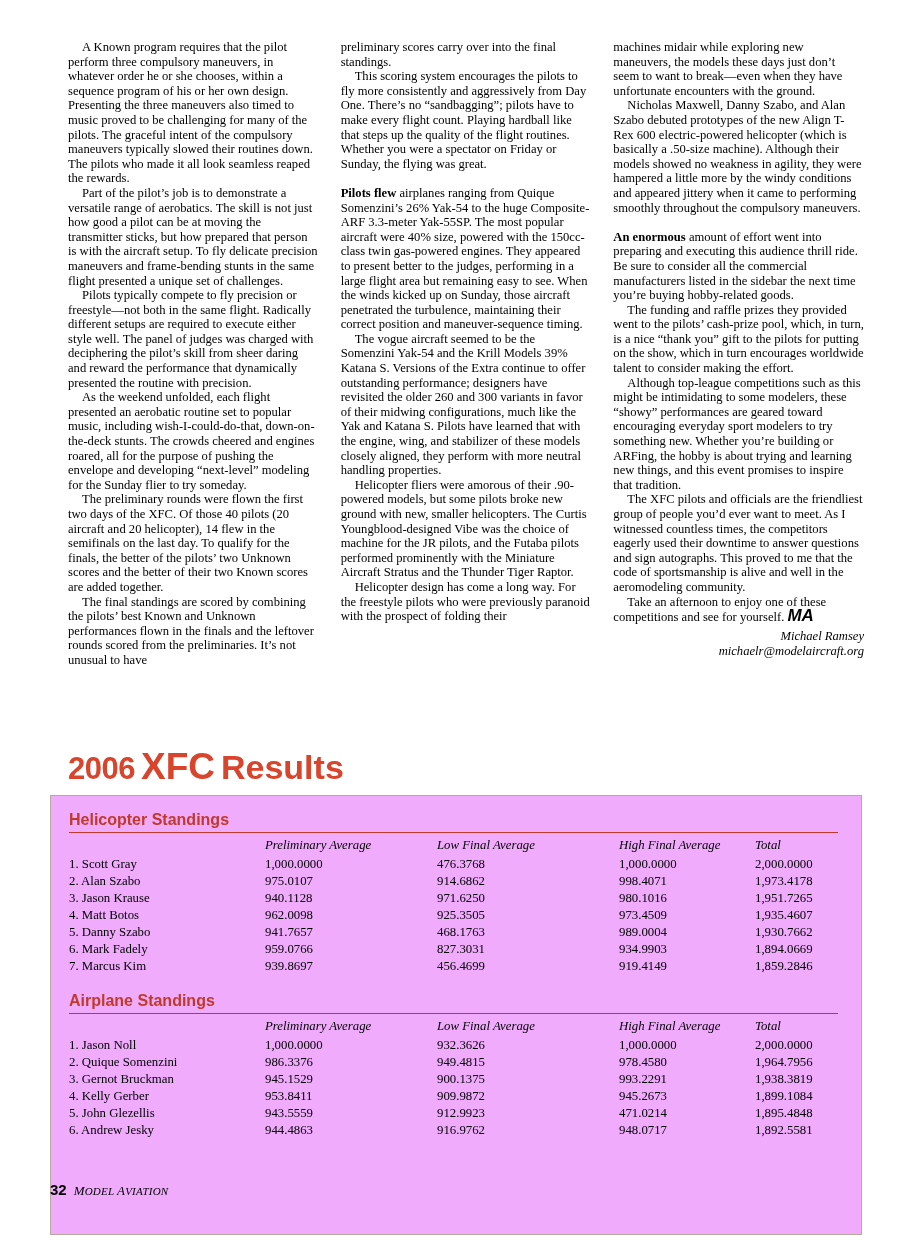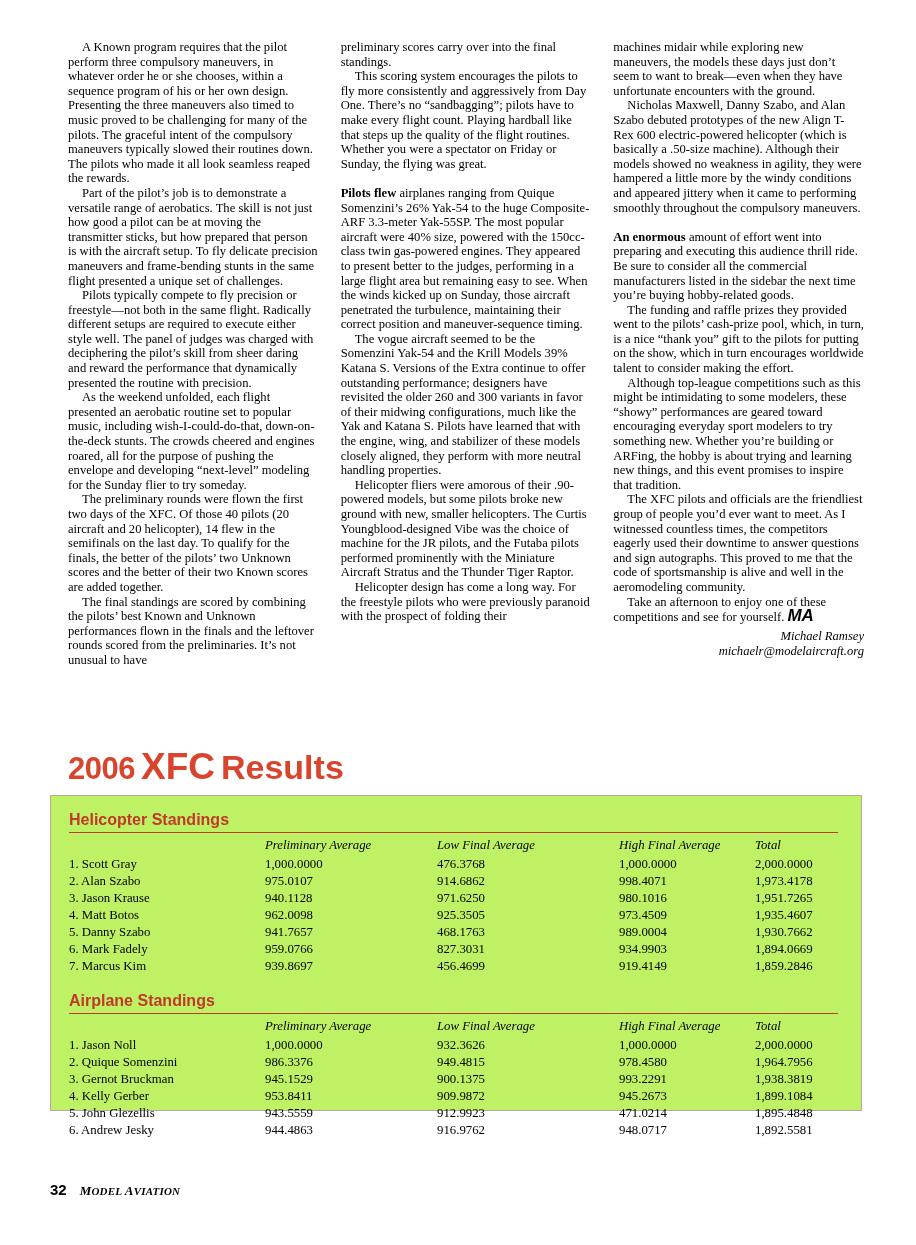--- a/index.html
+++ b/index.html
@@ -81,22 +81,22 @@
   .results-title .word {
     font-size: 34px;
     margin-left: 6px;
   }
   
   .panel {
     position: absolute;
     left: 50px;
     top: 795px;
     width: 812px;
-    height: 316px;
-    background: #bef264;
+    height: 440px;
+    background: #f0abfc;
     border: 1px solid #b9a99c;
     box-sizing: border-box;
   }
   .section {
     position: absolute;
     left: 18px;
     width: 776px;
   }
   .section-a { top: 15px; }
   .section-b { top: 196px; }
@@ -135,31 +135,31 @@
   .c-low   { width: 182px; }
   .c-high  { width: 136px; }
   .c-total { width: 83px; }
   
   .footer {
     position: absolute;
     left: 50px;
     top: 1143px;
     display: flex;
     align-items: baseline;
-    gap: 13px;
+    gap: 7px;
   }
   .footer .pagenum {
     font-family: "Liberation Sans", sans-serif;
     font-weight: bold;
     font-size: 15px;
   }
   .footer .magname {
     font-family: "Liberation Serif", serif;
     font-style: italic;
-    font-weight: bold;
+    font-weight: normal;
     font-size: 13px;
     letter-spacing: 0.2px;
     margin-top: 40px;
   }
   .footer .magname .small {
     font-size: 11px;
   }
 </style>
 </head>
 <body>

